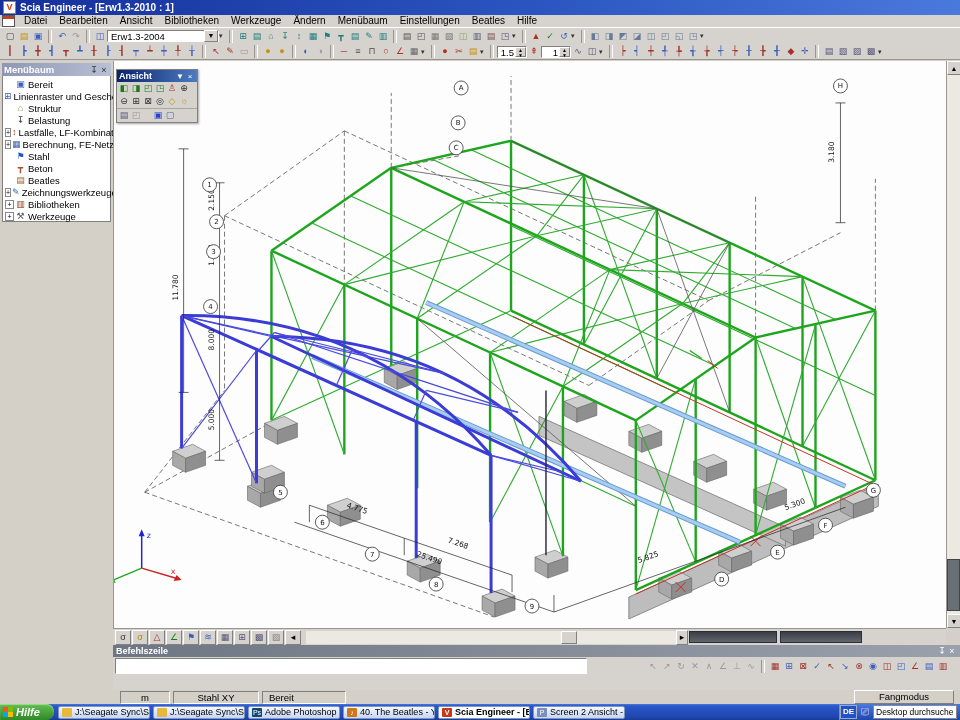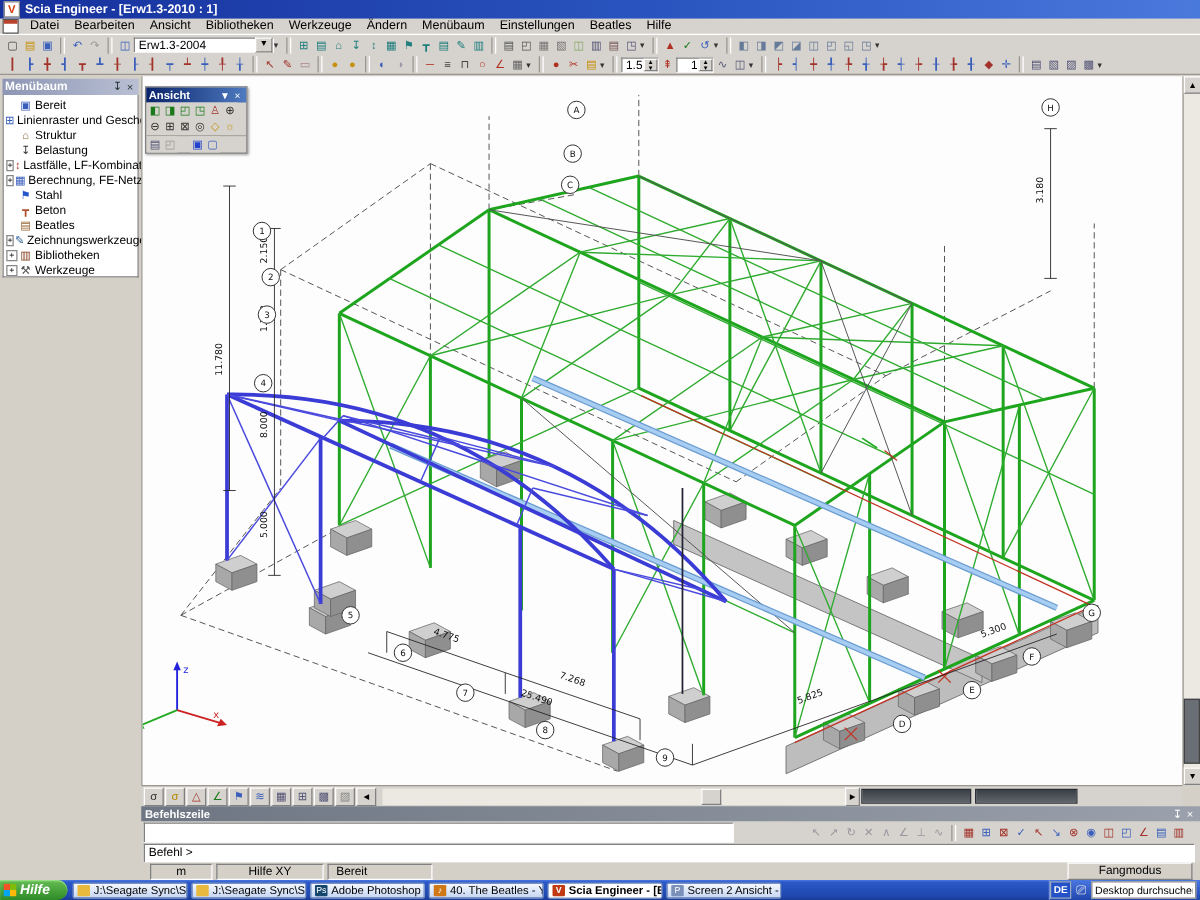--- a/index.html
+++ b/index.html
@@ -728,26 +728,25 @@
           <span class="tbi" style="color: rgb(162, 50, 42);">⊗</span>
           <span class="tbi" style="color: rgb(58, 95, 187);">◉</span>
           <span class="tbi" style="color: rgb(162, 50, 42);">◫</span>
           <span class="tbi" style="color: rgb(58, 95, 187);">◰</span>
           <span class="tbi" style="color: rgb(162, 50, 42);">∠</span>
           <span class="tbi" style="color: rgb(58, 95, 187);">▤</span>
           <span class="tbi" style="color: rgb(162, 50, 42);">▥</span>
         </span>
     </span>
   </div>
-  <div id="cmd-input" class="in">Befehl &gt;</div>
 </div>
 
 <div id="statusbar" class="abs">
   <span class="scell in" style="width:36px;text-align:center">m</span>
-  <span class="scell in" style="width:72px;text-align:center">Hilfe XY</span>
+  <span class="scell in" style="width:72px;text-align:center">Stahl XY</span>
   <span class="scell in" style="width:70px">Bereit</span>
   <span id="snapmode" class="scell out">Fangmodus</span>
 </div>
 
 <div id="taskbar" class="abs">
   <div id="startbtn">
     <span id="winflag">
       <i style="background:#f35325"></i>
         <i style="background:#81bc06"></i>
       <i style="background:#05a6f0"></i>

